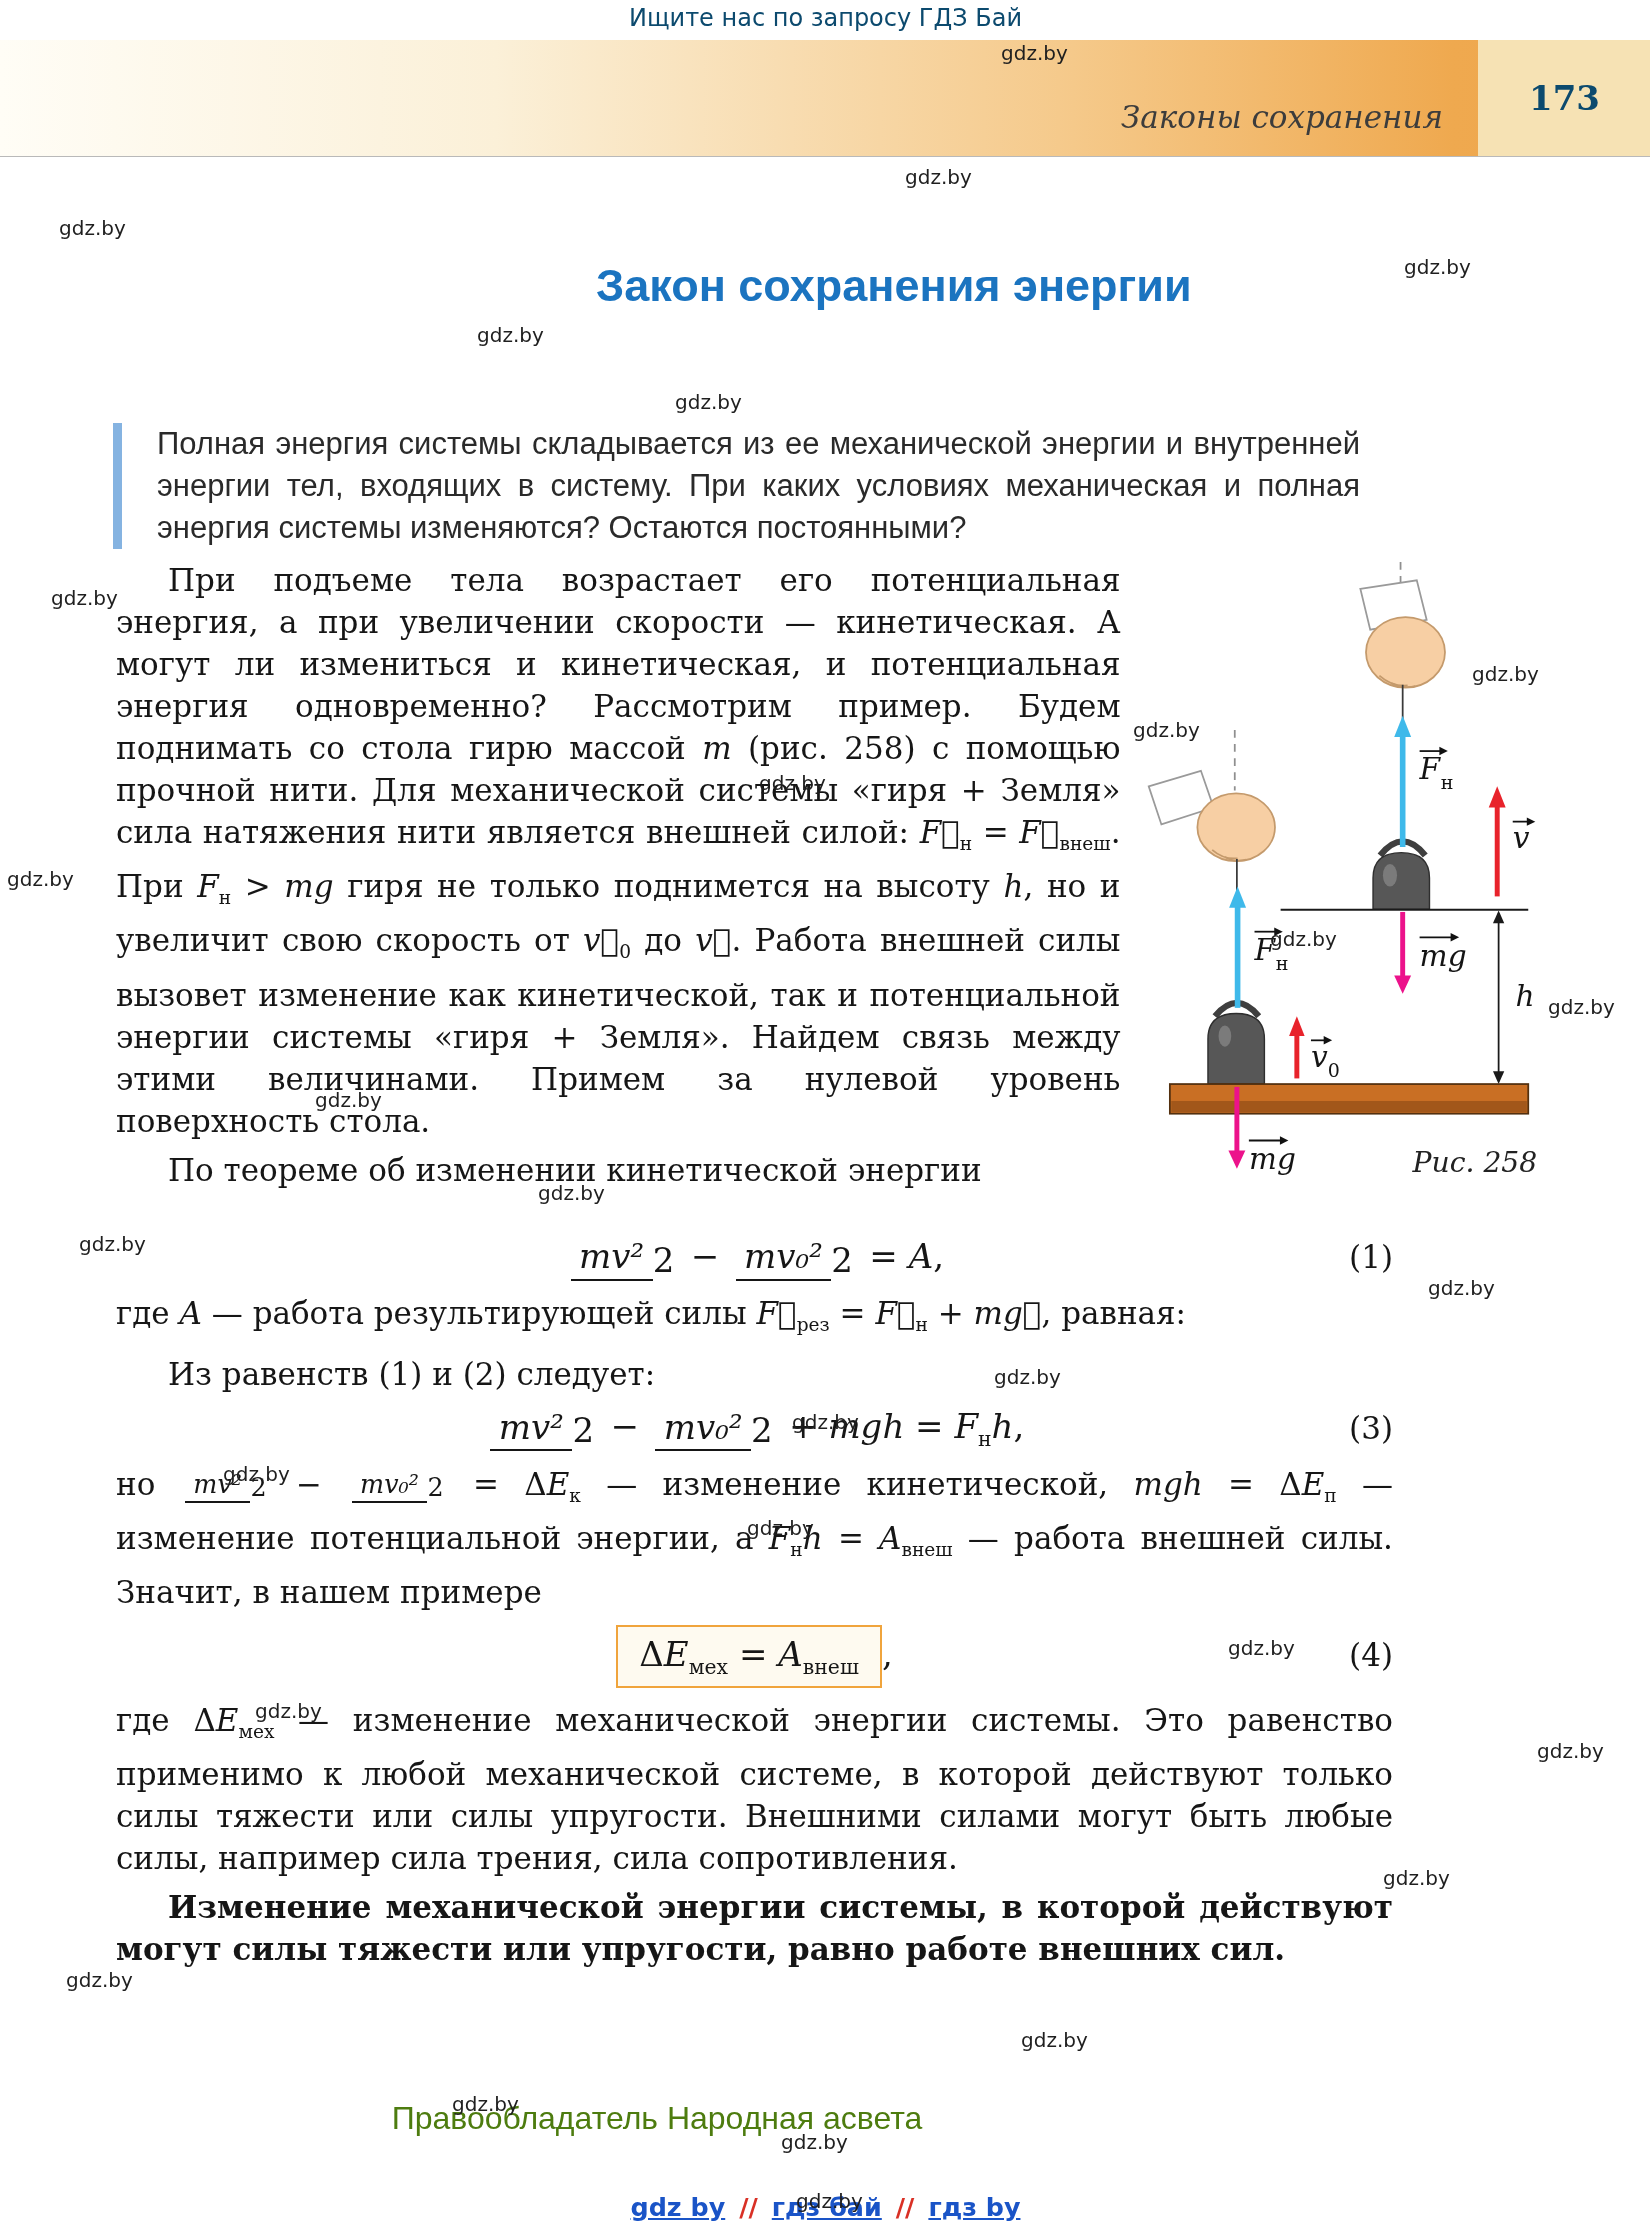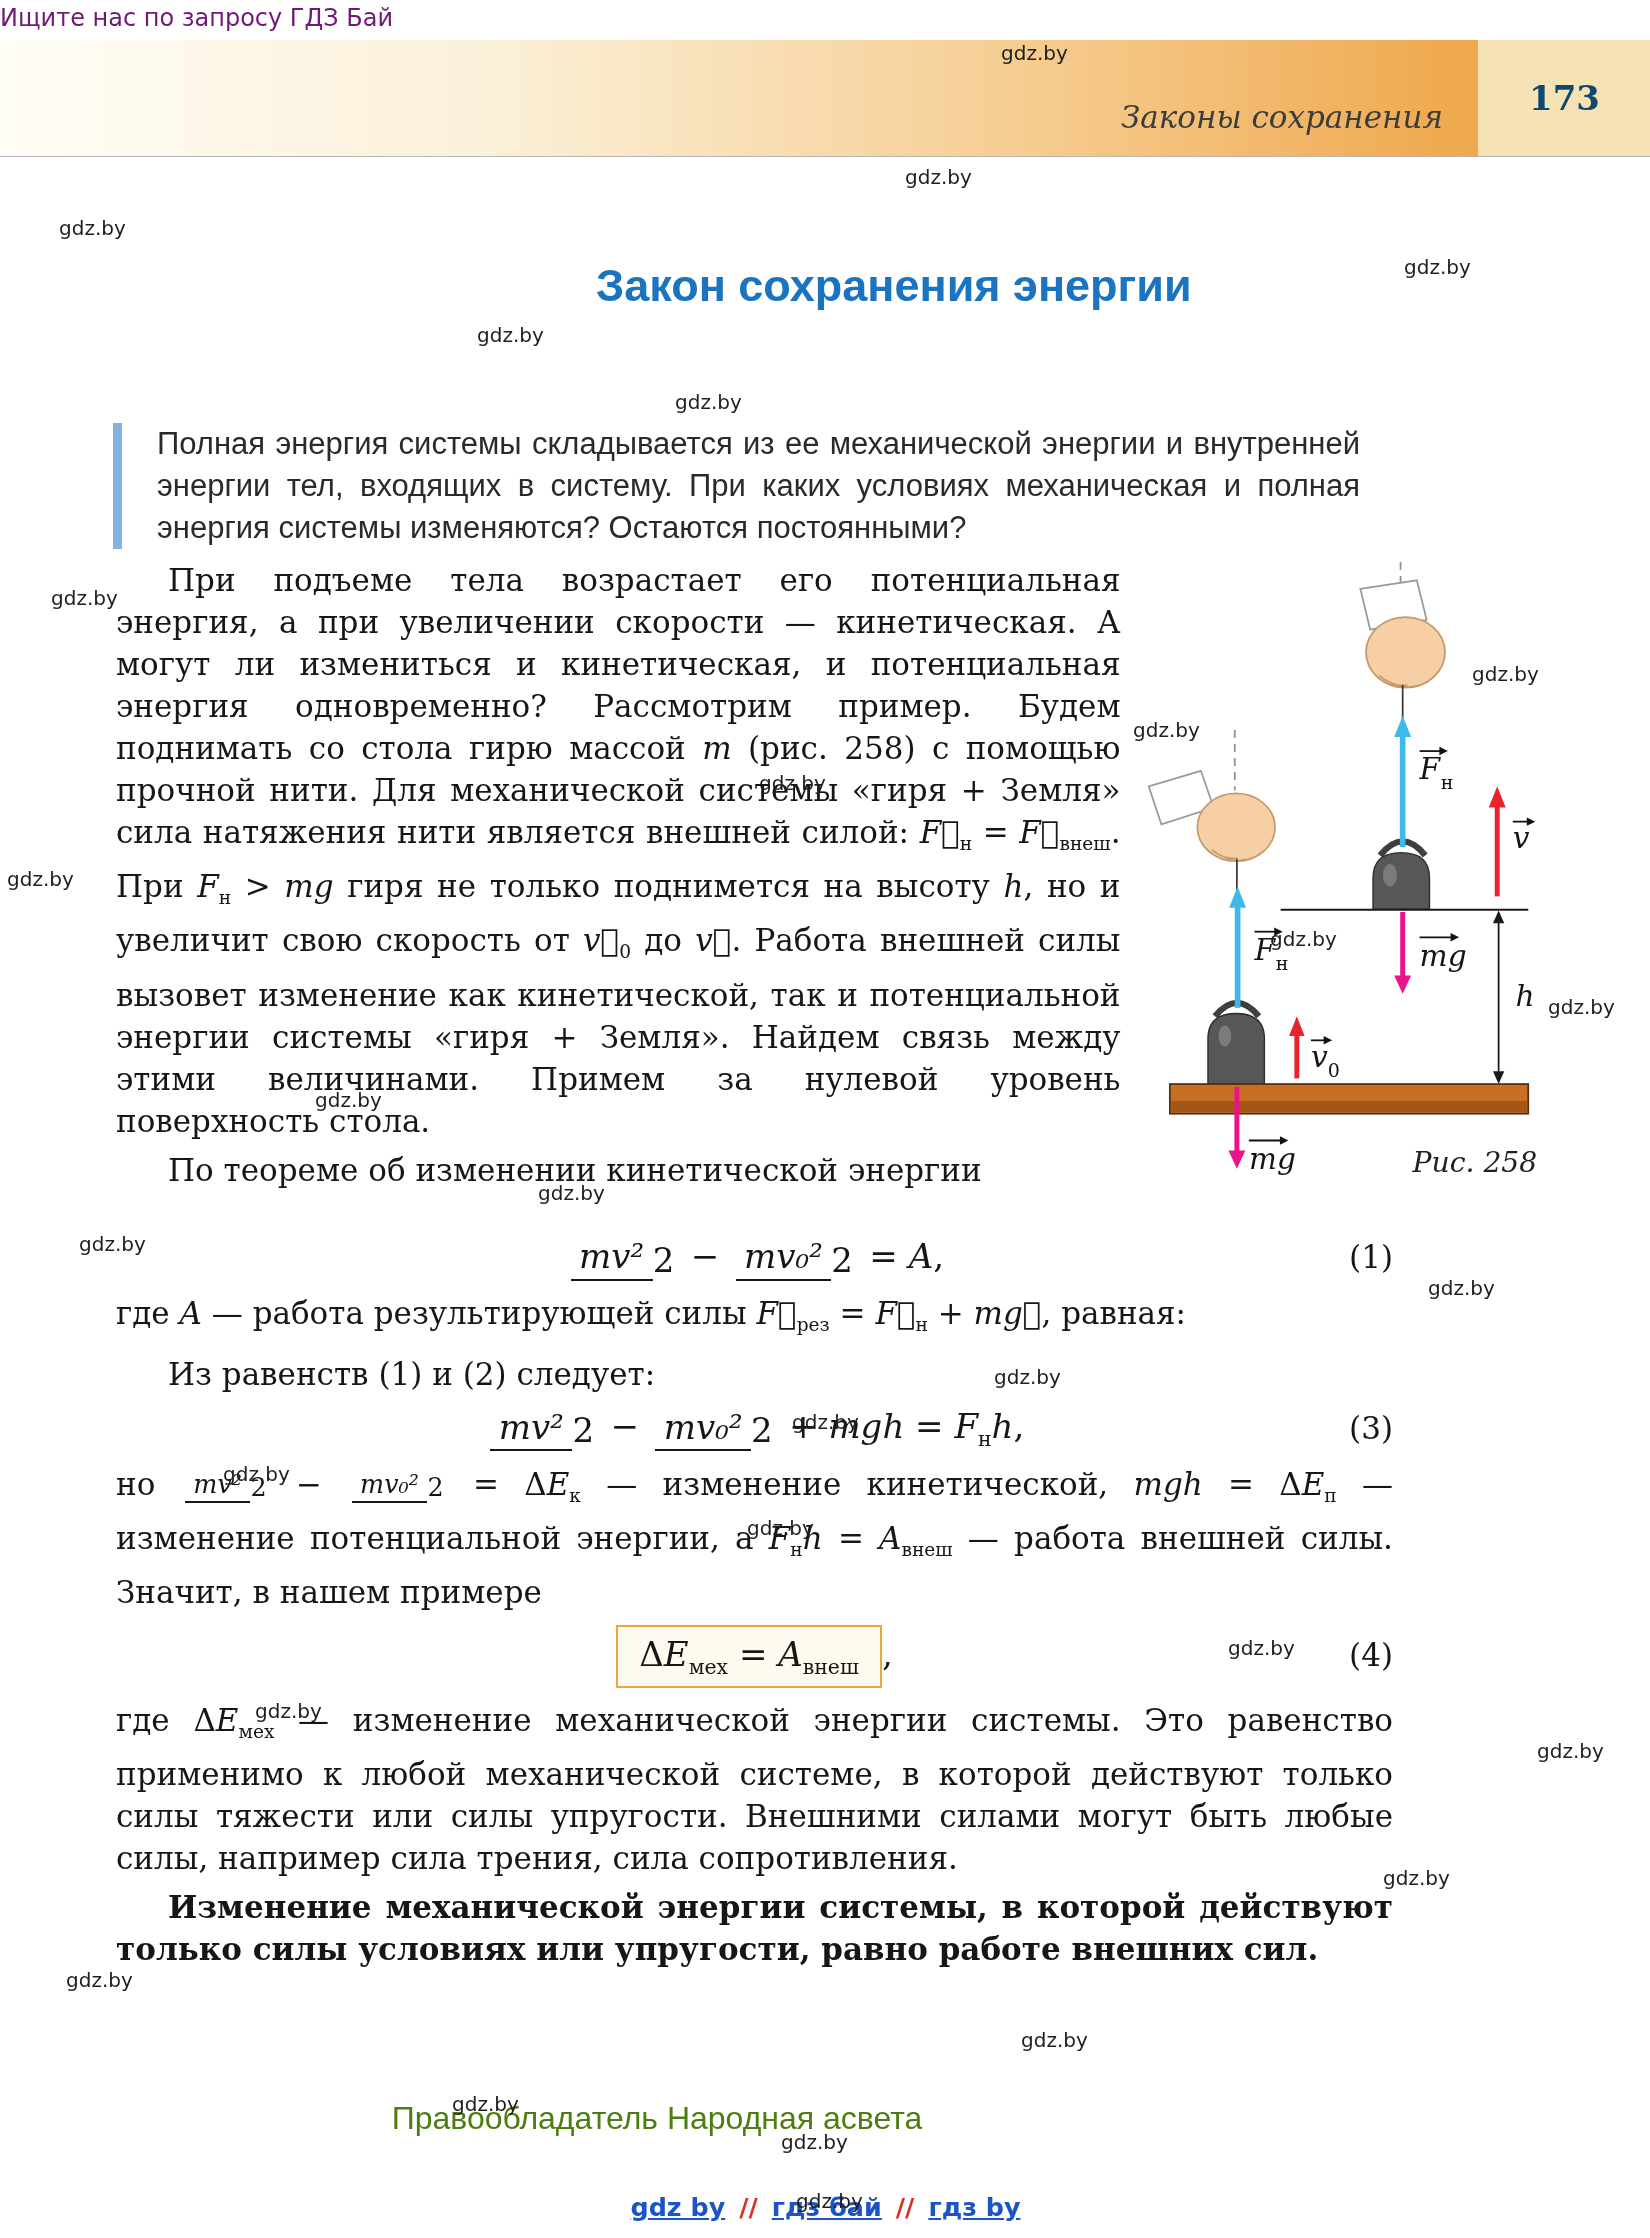--- a/index.html
+++ b/index.html
@@ -1,19 +1,19 @@
 <!DOCTYPE html>
 <html style="font-size:11.3px"><head>
 <meta charset="utf-8">
 <style>
   html,body{margin:0;padding:0;background:#fff;}
   .page{position:relative;width:1651px;height:2239px;background:#fff;overflow:hidden;
         font-family:"DejaVu Serif",serif;color:#161616;}
-  .top-notice{position:absolute;top:4.2px;left:0;width:100%;text-align:left;
-        font:400 24px "DejaVu Sans",sans-serif;color:#701a75;}
+  .top-notice{position:absolute;top:4.2px;left:0;width:100%;text-align:center;
+        font:400 24px "DejaVu Sans",sans-serif;color:#0c4a6e;}
   
   .band{position:absolute;top:40px;left:0;width:1651px;height:116px;
         background:linear-gradient(90deg,#fffdf6 0%,#fbf0d8 30%,#f5c98a 65%,#efa94f 88%,#eea44a 100%);
         border-bottom:1.4px solid #b9b9b9;}
   .pagebox{position:absolute;right:0;top:0;width:173px;height:100%;background:#f6e2b4;
         display:flex;align-items:center;justify-content:center;}
   .pagebox span{font:700 34px "DejaVu Serif",serif;color:#0c4a6e;}
   .chapter{position:absolute;right:208px;bottom:21px;font:italic 31px "DejaVu Serif",serif;color:#3c3c3c;}
   
   .secbox{position:absolute;left:134px;top:219px;width:416px;height:141px;
@@ -235,21 +235,21 @@
           <span class="num">mv₀²</span>
           <span class="den">2</span>
         </span><span> = Δ</span><span class="mi">E</span><sub>к</sub><span> — изменение кинетической, </span><span class="mi">mgh</span><span> = Δ</span><span class="mi">E</span><sub>п</sub><span> — изменение потенциальной энергии, а </span><span class="mi">F</span><sub>н</sub><span class="mi">h</span><span> = </span><span class="mi">A</span><sub>внеш</sub><span> — работа внешней силы. Значит, в нашем примере</span></p>
 
     <div class="eqrow">
       <span class="eqbox"><span><span>Δ</span><span class="mi">E</span><sub>мех</sub><span> = </span><span class="mi">A</span><sub>внеш</sub></span></span><span>,</span>
       <span class="eqno">(4)</span>
     </div>
 
     <p><span>где Δ</span><span class="mi">E</span><sub>мех</sub><span> — изменение механической энергии системы. Это равенство применимо к любой механической системе, в которой действуют только силы тяжести или силы упругости. Внешними силами могут быть любые силы, например сила трения, сила сопротивления.</span></p>
-    <p class="bold indent">Изменение механической энергии системы, в которой действуют только силы условиях или упругости, равно работе внешних сил.</p>
+    <p class="bold indent">Изменение механической энергии системы, в которой действуют могут силы тяжести или упругости, равно работе внешних сил.</p>
   </div>
 
   <div class="publisher">Правообладатель Народная асвета</div>
 
   <div class="links">
     <a>gdz by</a><span class="sep">//</span><a>гдз бай</a><span class="sep">//</span><a>гдз by</a>
   </div>
 
 <span class="wm" style="left: 1001px; top: 41px;">gdz.by</span>
     <span class="wm" style="left: 905px; top: 165px;">gdz.by</span>

